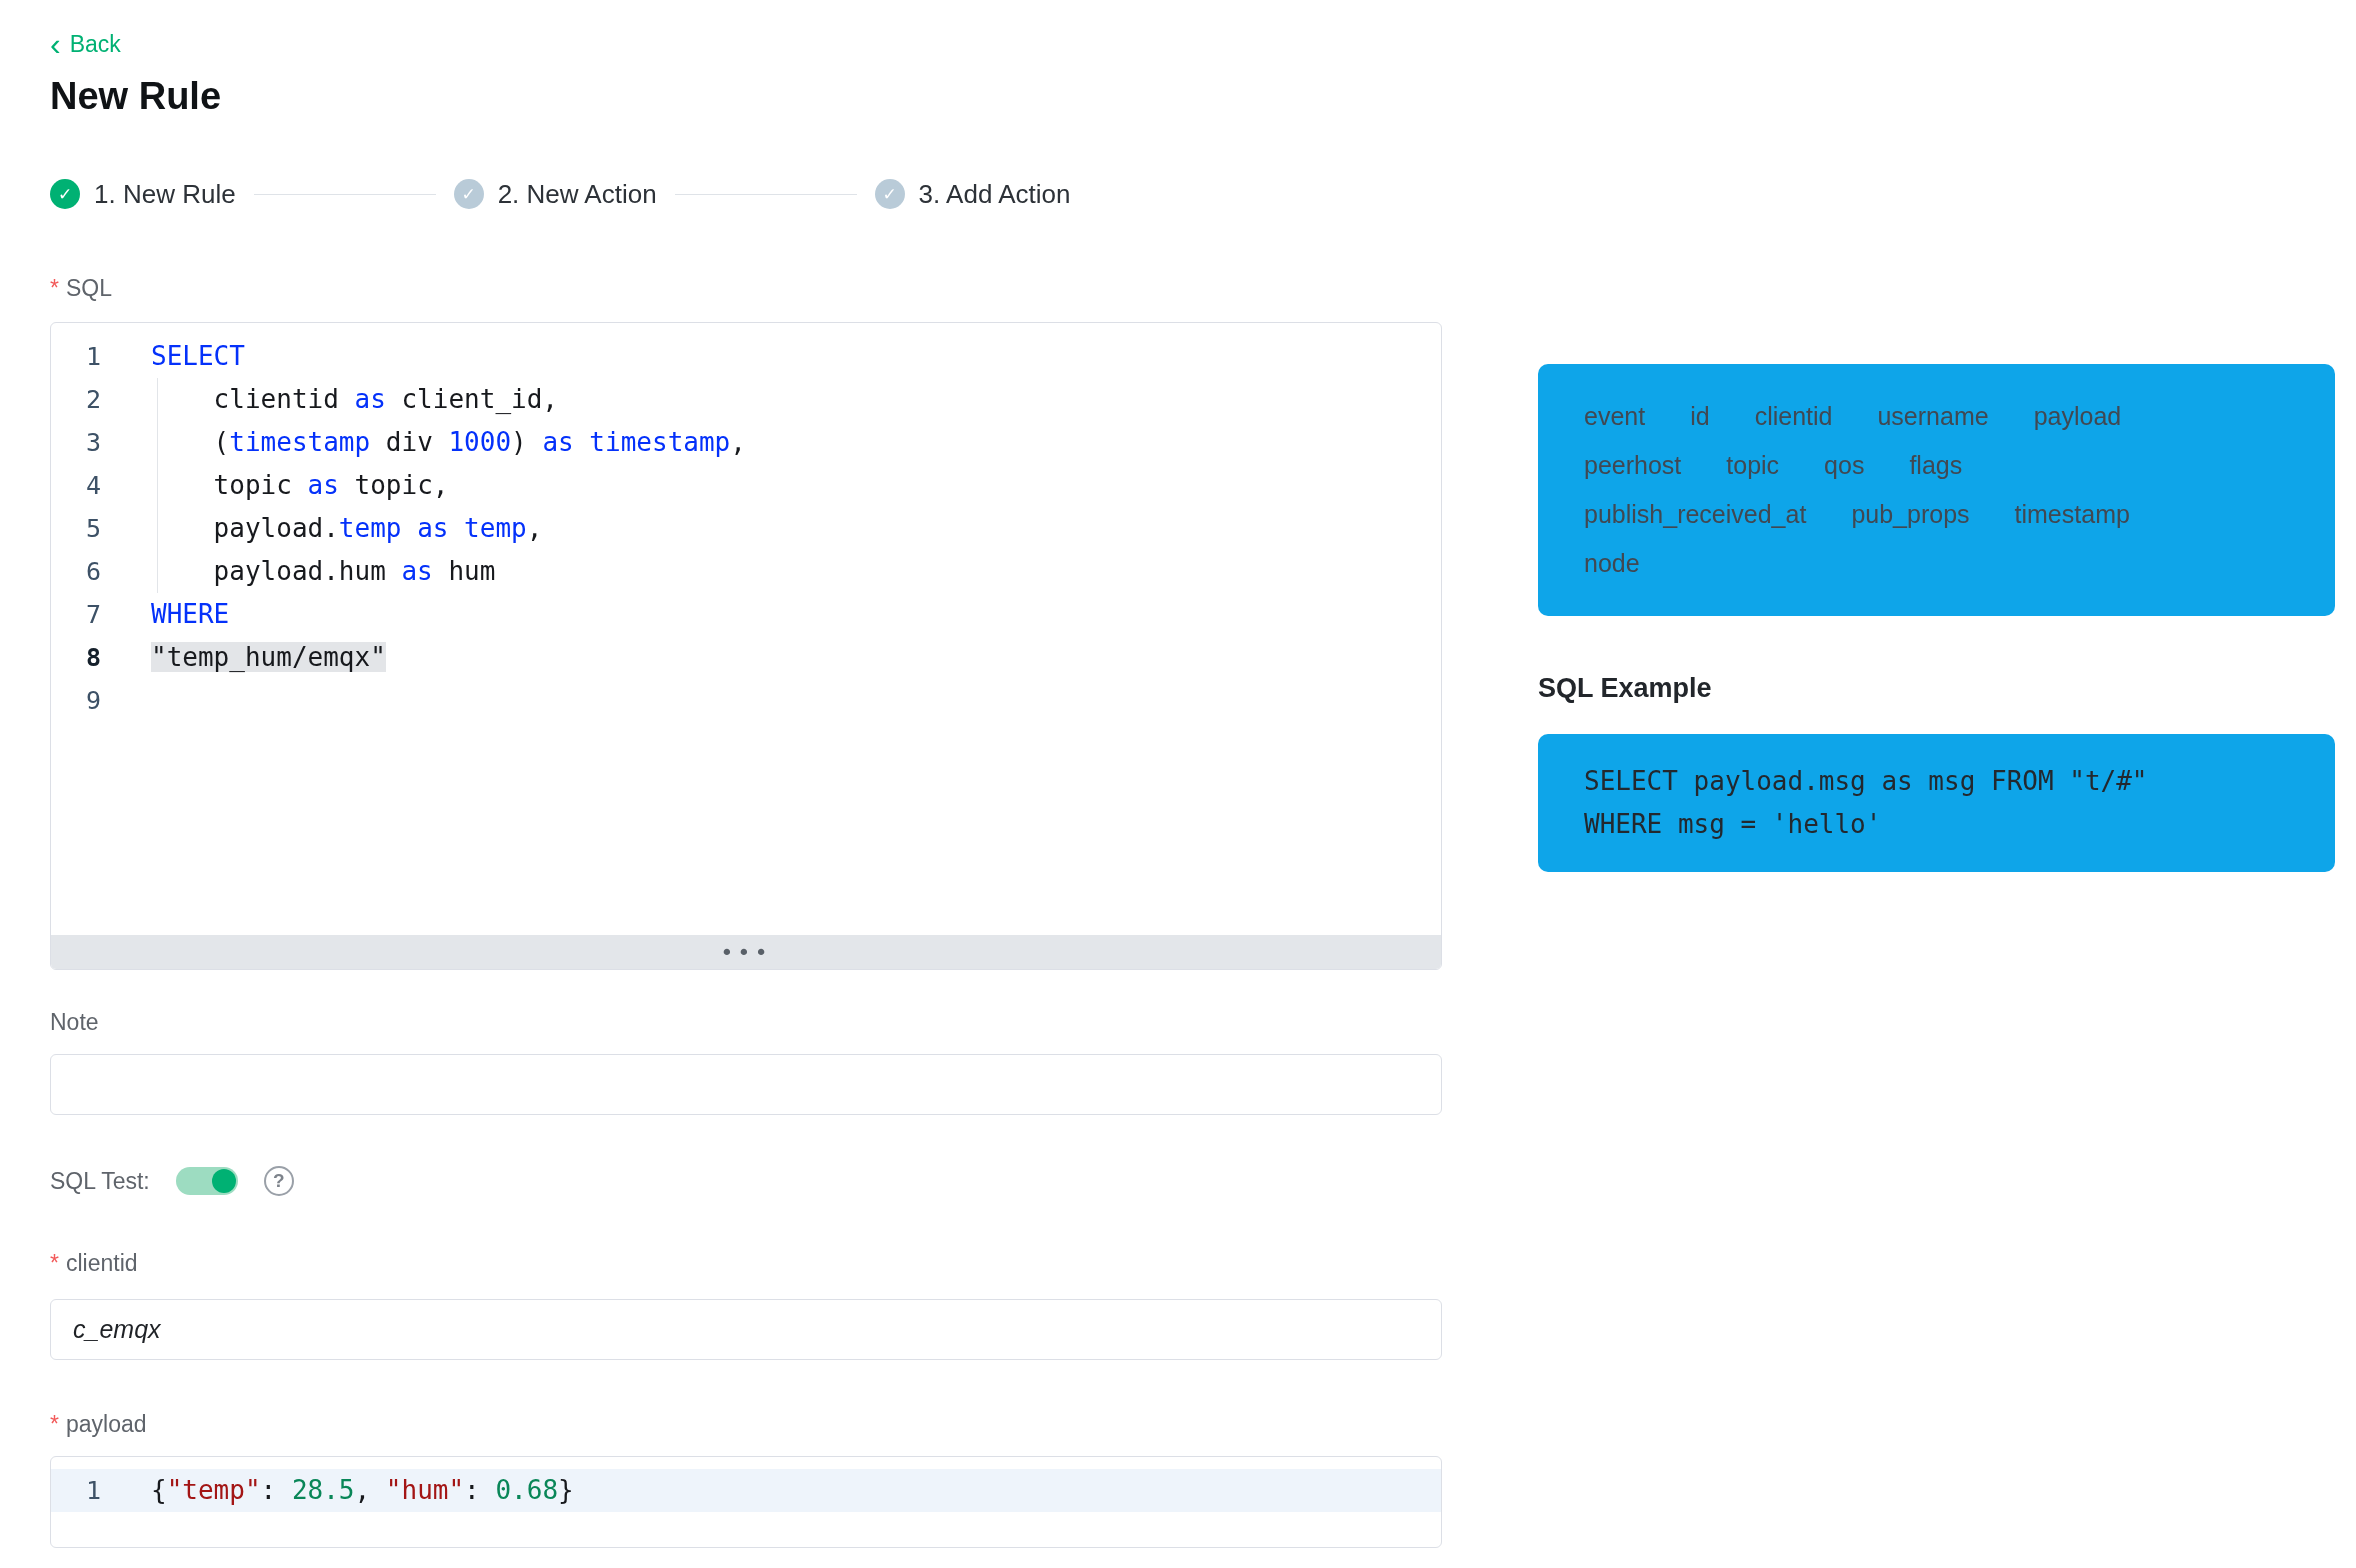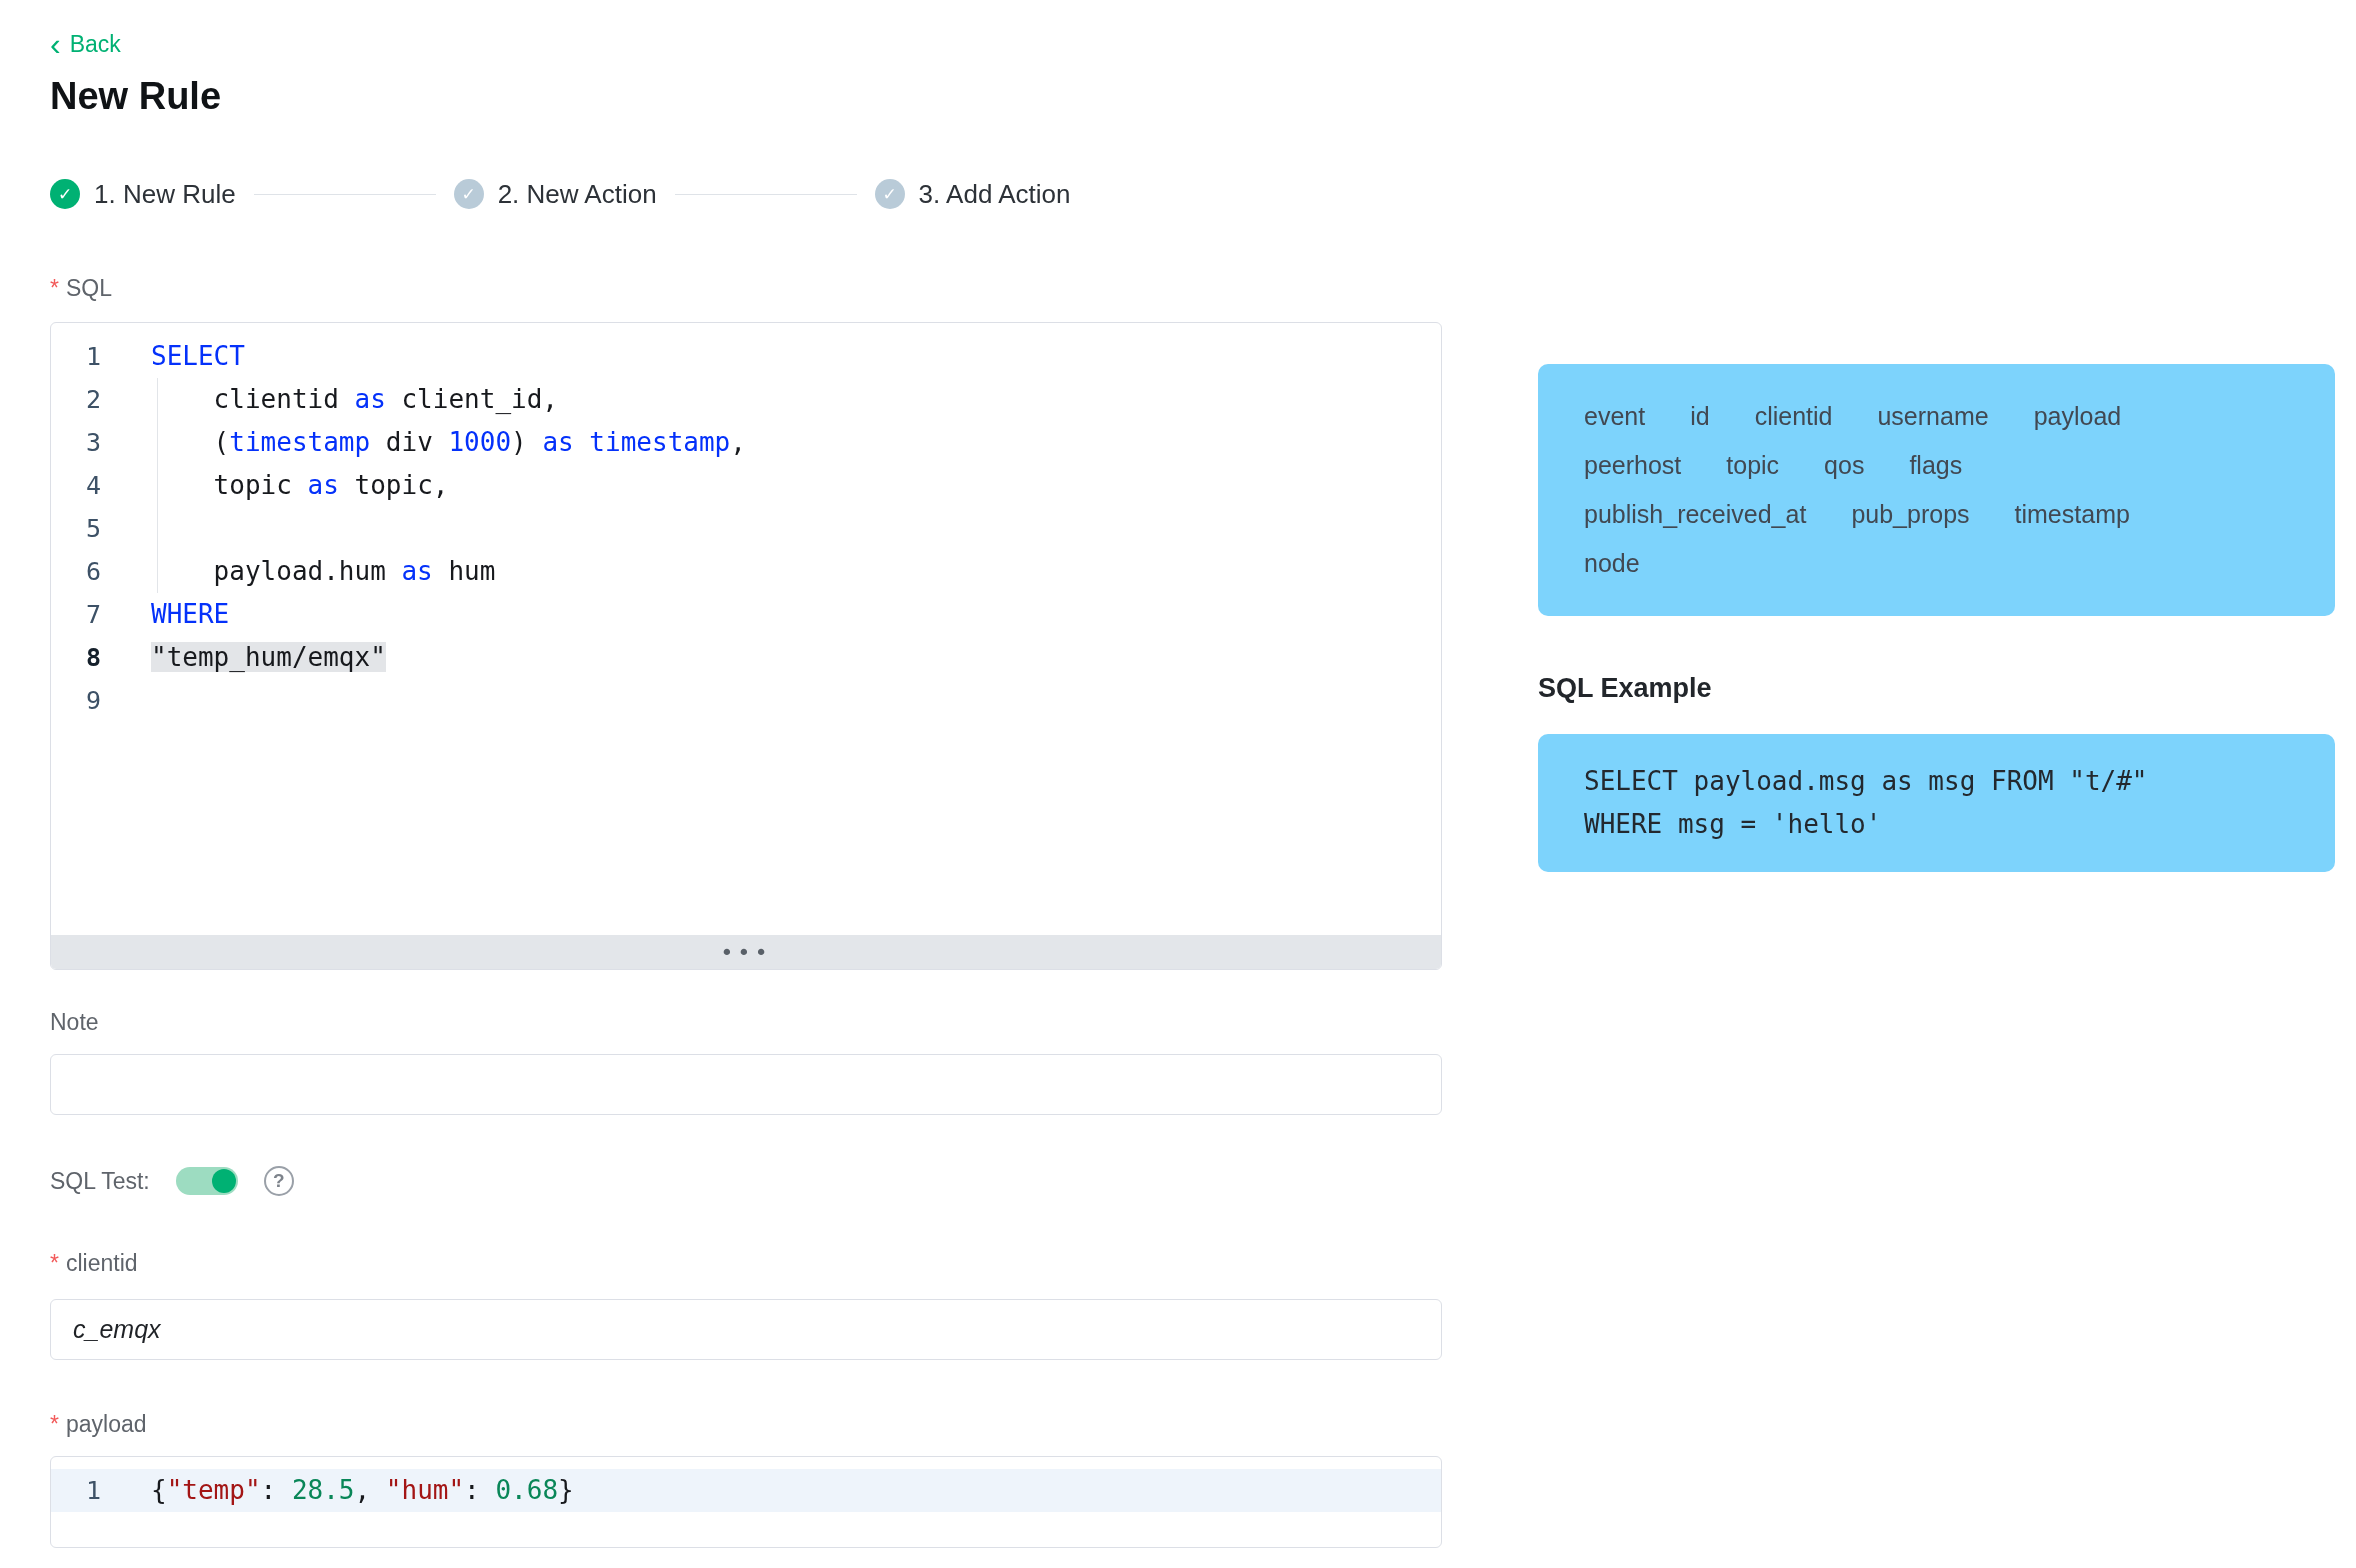--- a/index.html
+++ b/index.html
@@ -66,21 +66,21 @@
   
   .sqltest-row { display: flex; align-items: center; margin-top: 50px; gap: 26px; height: 32px; }
   .sqltest-row .field-label { height: auto; }
   .toggle { position: relative; width: 62px; height: 28px; border-radius: 14px; background: #9ddcc1; display: inline-block; cursor: pointer; flex: none; }
   .toggle .knob { position: absolute; right: 2px; top: 2px; width: 24px; height: 24px; border-radius: 50%; background: #00b173; }
   .help { width: 30px; height: 30px; border-radius: 50%; border: 2px solid #9aa0a8; color: #7d838b; font-size: 19px;
           display: flex; align-items: center; justify-content: center; font-weight: 700; cursor: pointer; flex: none; }
 
   
   .right h2 { font-size: 27px; font-weight: 700; color: #22262b; line-height: 32px; }
-  .panel { background: #7dd3fc; border-radius: 10px; }
+  .panel { background: #0ea5e9; border-radius: 10px; }
   .keywords-panel { margin-top: 30px; padding: 28px 46px; width: 797px; }
   .kw-row { display: flex; gap: 45px; line-height: 49px; font-size: 25px; color: #414852; }
   .example-heading { margin-top: 56px; }
   .example-panel { margin-top: 30px; padding: 26px 46px; width: 797px;
                    font-family: "DejaVu Sans Mono", monospace; font-size: 26px; color: #23282e; }
   .example-panel .code-line { line-height: 43px; white-space: pre; }
 </style>
 </head>
 <body>
 
@@ -132,20 +132,21 @@
             <div class="code-row">
               <span class="ln">3</span>
               <span class="code"><span class="tok plain">    (</span><span class="tok kw">timestamp</span><span class="tok plain"> div </span><span class="tok num">1000</span><span class="tok plain">) </span><span class="tok kw">as</span><span class="tok plain"> </span><span class="tok kw">timestamp</span><span class="tok plain">,</span></span>
             </div>
             <div class="code-row">
               <span class="ln">4</span>
               <span class="code"><span class="tok plain">    topic </span><span class="tok kw">as</span><span class="tok plain"> topic,</span></span>
             </div>
             <div class="code-row">
               <span class="ln">5</span>
+              <span class="code"><span class="tok plain">    payload.</span><span class="tok kw">temp</span><span class="tok plain"> </span><span class="tok kw">as</span><span class="tok plain"> </span><span class="tok kw">temp</span><span class="tok plain">,</span></span>
             </div>
             <div class="code-row">
               <span class="ln">6</span>
               <span class="code"><span class="tok plain">    payload.hum </span><span class="tok kw">as</span><span class="tok plain"> hum</span></span>
             </div>
             <div class="code-row">
               <span class="ln">7</span>
               <span class="code"><span class="tok kw">WHERE</span></span>
             </div>
             <div class="code-row active">

